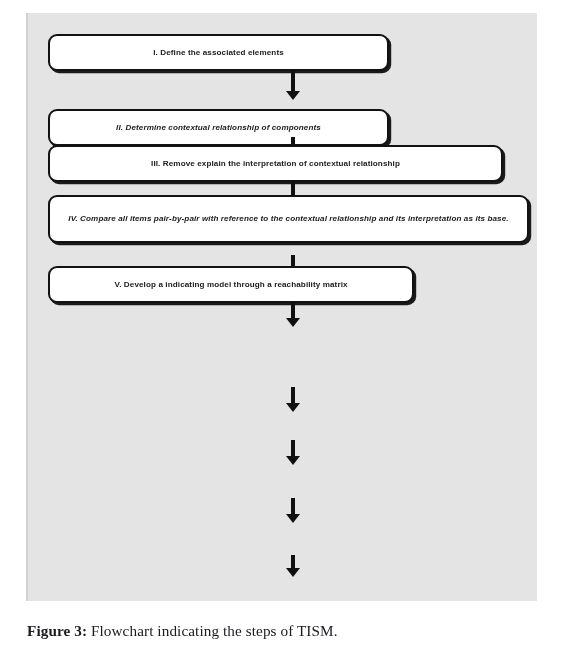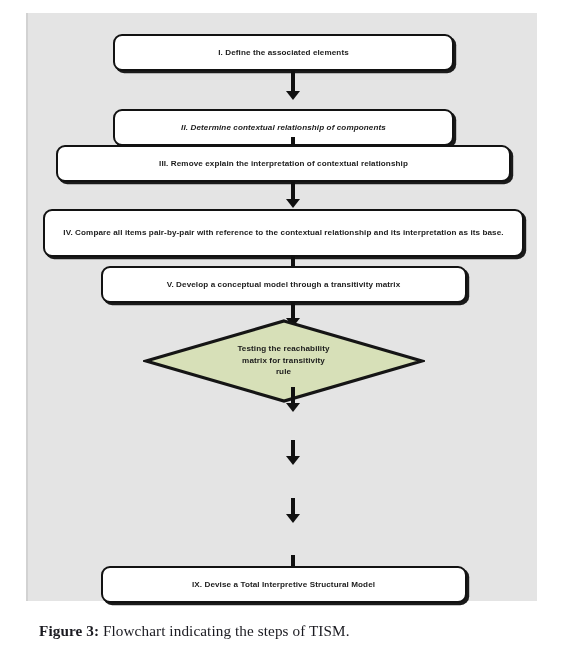--- a/index.html
+++ b/index.html
@@ -35,22 +35,22 @@
     top: 0;
     width: 511px;
     height: 588px;
   }
 
   .row {
     position: absolute;
     left: 0;
     width: 511px;
     display: flex;
-    justify-content: center;
     align-items: center;
+    padding-left: 20px;
   }
 
   
   .node {
     background: #ffffff;
     border: 2.6px solid #121212;
     border-radius: 9px;
     box-shadow: 2.2px 2.2px 0 0 #1a1a1a;
     display: flex;
     align-items: center;
@@ -127,21 +127,21 @@
     position: absolute;
     left: 27px;
     top: 622px;
     width: 500px;
     font-family: "Liberation Serif", serif;
     font-size: 15.2px;
     color: #1a1a20;
     letter-spacing: 0.1px;
     white-space: nowrap;
   }
-  #caption .cap-strong { font-weight: bold; margin-left: 12px; }
+  #caption .cap-strong { font-weight: bold; }
 </style>
 </head>
 <body>
 
 <div id="figure-panel">
   <div id="flow">
 
     <div class="row" style="top:21px;">
       <div class="node w-narrow">
         <span class="node-label">I. Define the associated elements</span>
@@ -168,52 +168,42 @@
       <div class="node w-wide" style="width:455px;">
         <span class="node-label">III. Remove explain the interpretation of contextual relationship</span>
       </div>
     </div>
 
     <div class="connector" style="top:169px; height:26px;">
       <div class="conn-shaft"></div>
       <div class="conn-head"></div>
     </div>
 
-    <div class="row" style="top:196px;">
+    <div class="row" style="top:182px;font-style:italic;">
       <div class="node w-wide two-line">
         <span class="node-label">IV. Compare all items pair-by-pair with reference to the contextual relationship and its interpretation as its base.</span>
       </div>
     </div>
 
     <div class="connector" style="top:242px; height:20px;">
       <div class="conn-shaft"></div>
       <div class="conn-head"></div>
     </div>
 
     <div class="row" style="top:253px;">
       <div class="node w-mid">
-        <span class="node-label">V. Develop a conceptual model through a transitivity matrix</span>
+        <span class="node-label">V. Develop a indicating model through a reachability matrix</span>
       </div>
     </div>
 
     <div class="connector" style="top:290px; height:24px;">
       <div class="conn-shaft"></div>
       <div class="conn-head"></div>
     </div>
 
-    <div class="row" style="top:305px;">
-      <div class="diamond-wrap">
-        <svg class="diamond-shape" viewBox="0 0 282 86" preserveAspectRatio="none">
-          <polygon points="141,3 279,43 141,83 3,43" fill="#d7e0b8" stroke="#151515" stroke-width="3.2" stroke-linejoin="miter"></polygon>
-        </svg>
-        <span class="diamond-text">Testing the reachability
-matrix for transitivity
-rule</span>
-      </div>
-    </div>
 
     <div class="connector" style="top:374px; height:25px;">
       <div class="conn-shaft"></div>
       <div class="conn-head"></div>
     </div>
 
 
     <div class="connector" style="top:427px; height:25px;">
       <div class="conn-shaft"></div>
       <div class="conn-head"></div>
@@ -224,22 +214,17 @@
       <div class="conn-shaft"></div>
       <div class="conn-head"></div>
     </div>
 
 
     <div class="connector" style="top:542px; height:22px;">
       <div class="conn-shaft"></div>
       <div class="conn-head"></div>
     </div>
 
-    <div class="row" style="top:553px;">
-      <div class="node w-mid">
-        <span class="node-label">IX. Devise a Total Interpretive Structural Model</span>
-      </div>
-    </div>
 
   </div>
 </div>
 
 <div id="caption"><span class="cap-strong">Figure 3:</span><span> Flowchart indicating the steps of TISM.</span></div>
 
 </body></html>

